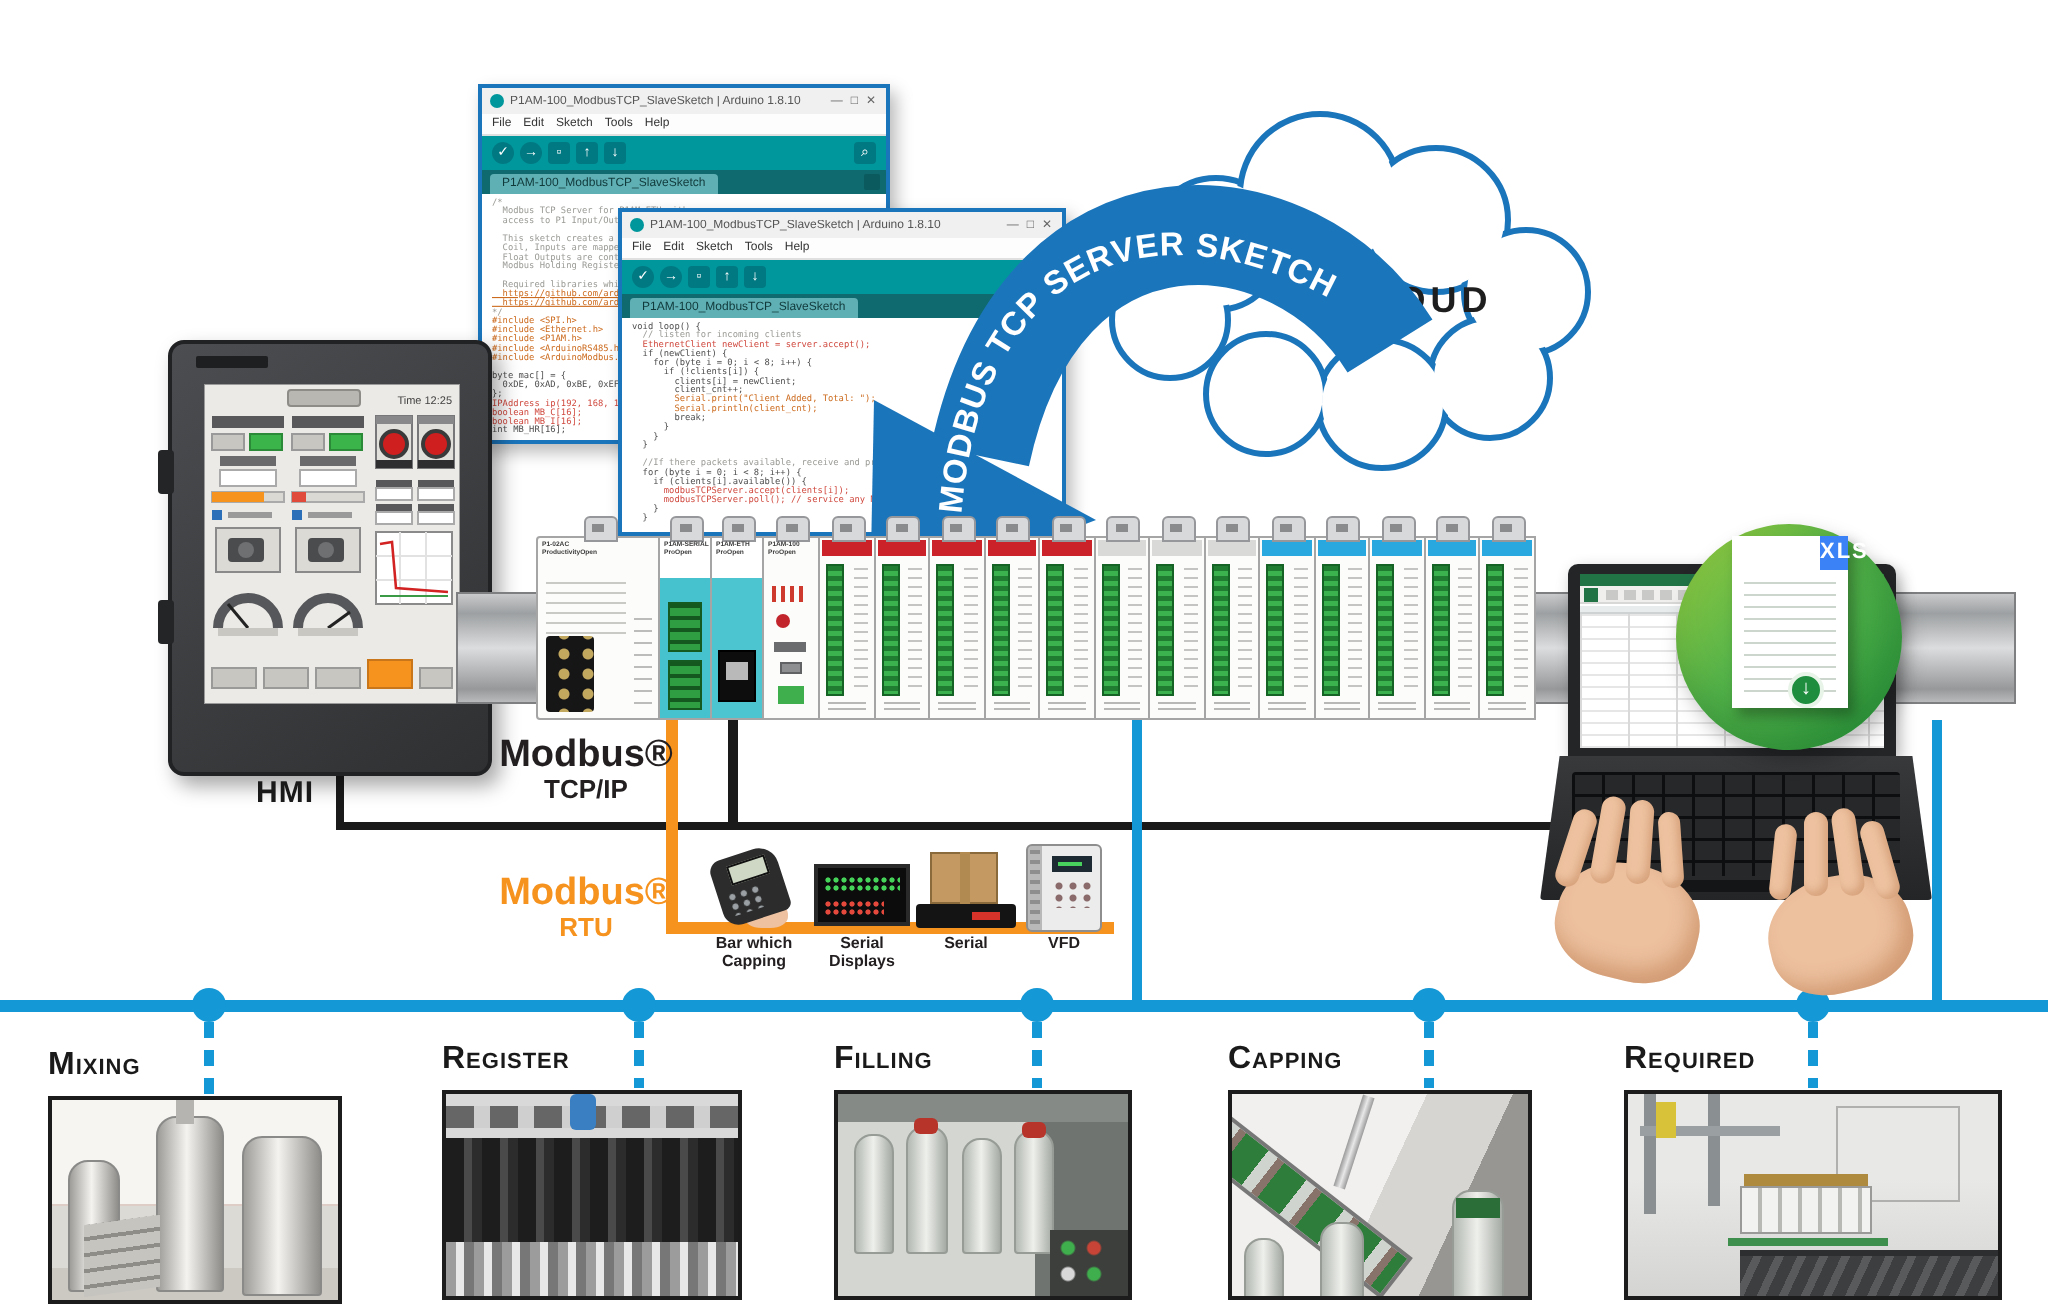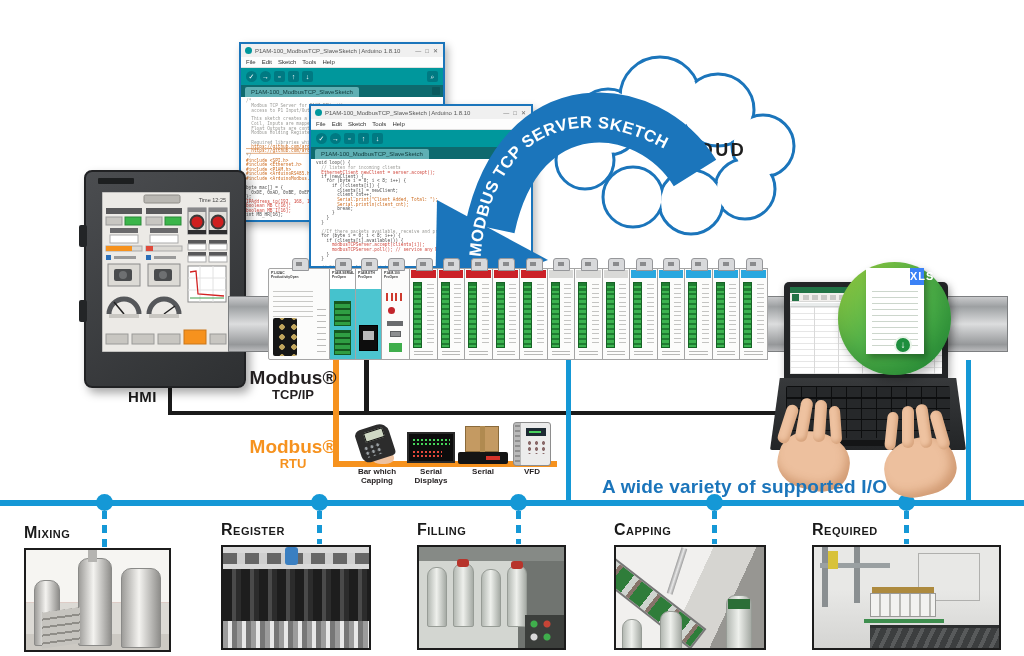--- a/index.html
+++ b/index.html
@@ -597,21 +597,20 @@
     <div class="finger" style="left:66px;top:6px;width:12px;height:40px;transform:rotate(-16deg);"></div>
   </div>
 
   <div class="abs xls-circle"></div>
   <div class="abs xls-doc">
     <div class="xls-head">XLS</div>
     <div class="xls-lines"></div>
   </div>
   <div class="abs xls-dl">↓</div>
 
-  <div class="abs io-banner" style="left:602px;top:476px;z-index:12;">A wide variety of supported I/O</div>
   <div class="wire wire-blue" style="left:0;top:500px;width:1024px;height:6px;z-index:4;"></div>
   <div class="node-dot" style="left:96px;top:494px;z-index:5;"></div>
   <div class="node-dot" style="left:311px;top:494px;z-index:5;"></div>
   <div class="node-dot" style="left:510px;top:494px;z-index:5;"></div>
   <div class="node-dot" style="left:706px;top:494px;z-index:5;"></div>
   <div class="node-dot" style="left:898px;top:494px;z-index:5;"></div>
   <div class="dash-v" style="left:102px;top:511px;height:36px;"></div>
   <div class="dash-v" style="left:317px;top:511px;height:33px;"></div>
   <div class="dash-v" style="left:516px;top:511px;height:33px;"></div>
   <div class="dash-v" style="left:712px;top:511px;height:33px;"></div>

